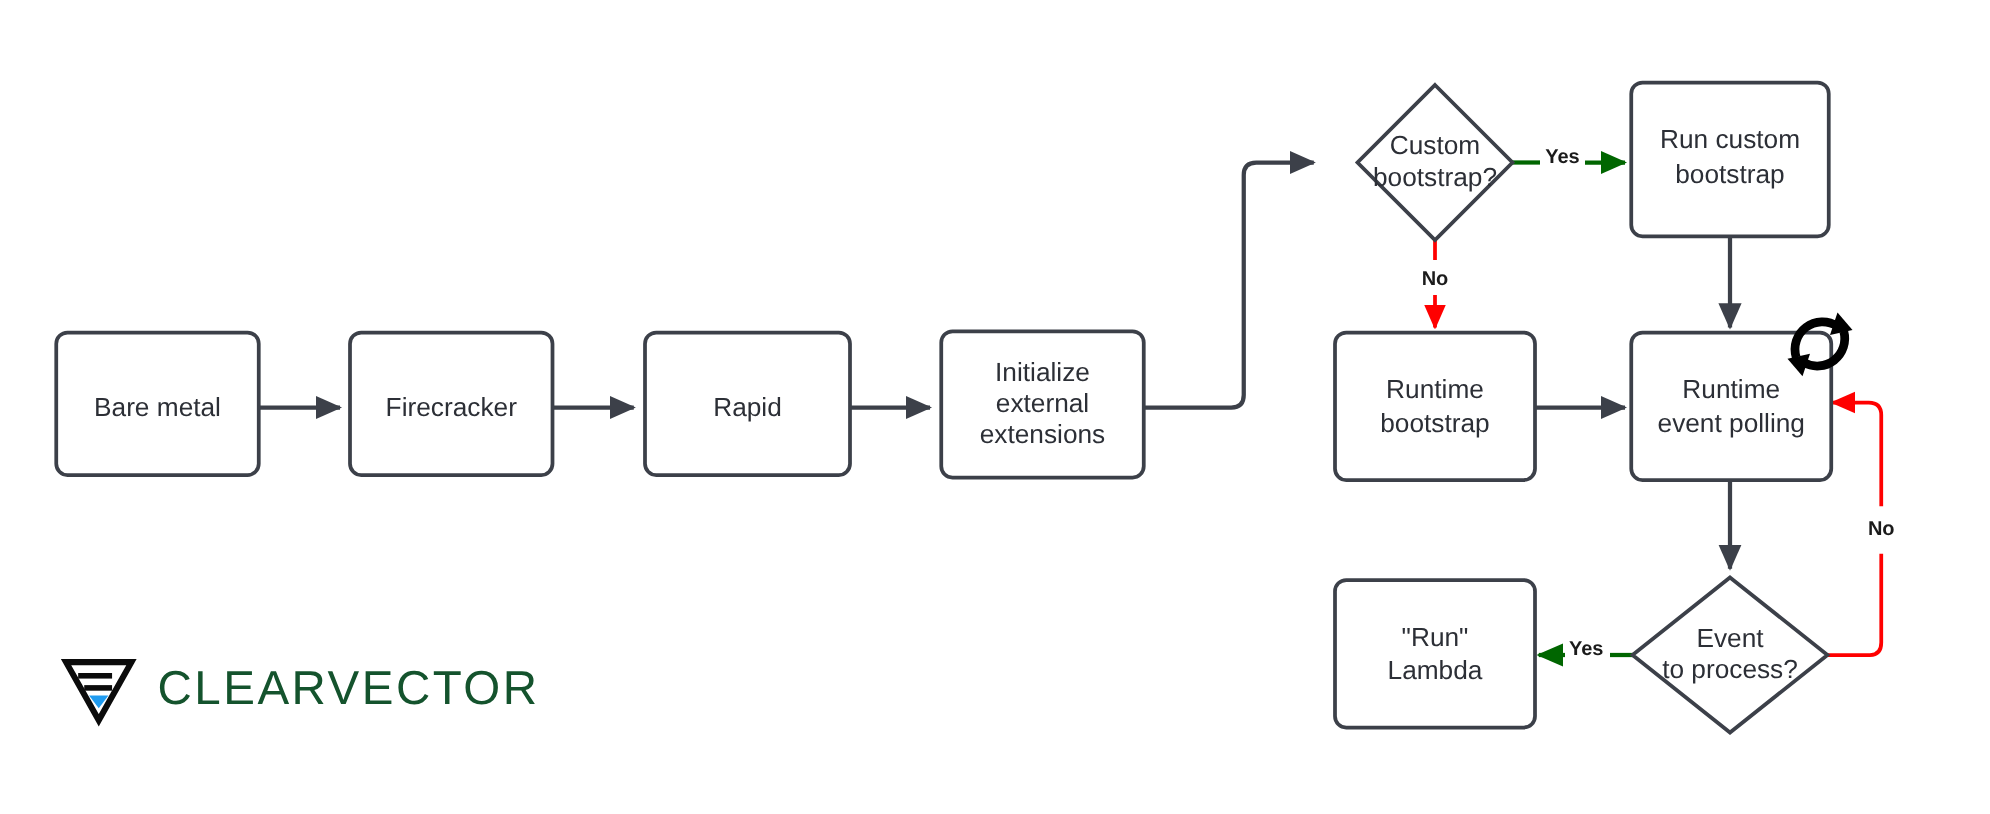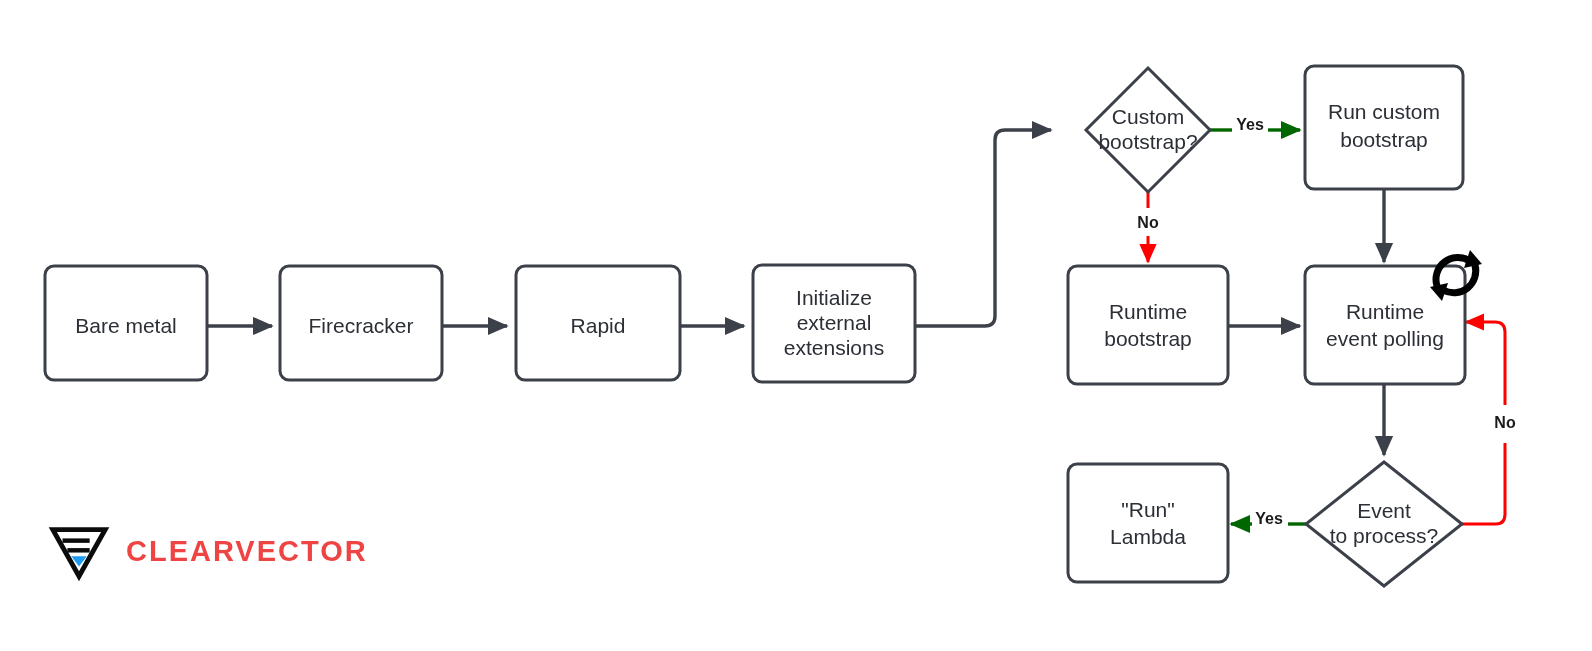--- a/index.html
+++ b/index.html
@@ -85,24 +85,24 @@
     align-items: center;
     gap: 16px;
   }
   #logo .mark {
     width: 62px;
     height: 62px;
     display: block;
   }
   #logo .wordmark {
     font-family: "Liberation Sans", sans-serif;
-    font-size: 29px;
-    font-weight: 700;
+    font-size: 38px;
+    font-weight: 400;
     letter-spacing: 2.0px;
-    color: #ef4444;
+    color: #14532d;
     line-height: 1;
     white-space: nowrap;
   }
 </style>
 </head>
 <body>
 
 <div id="stage">
 
   <svg id="diagram" viewBox="0 0 1592 651">

